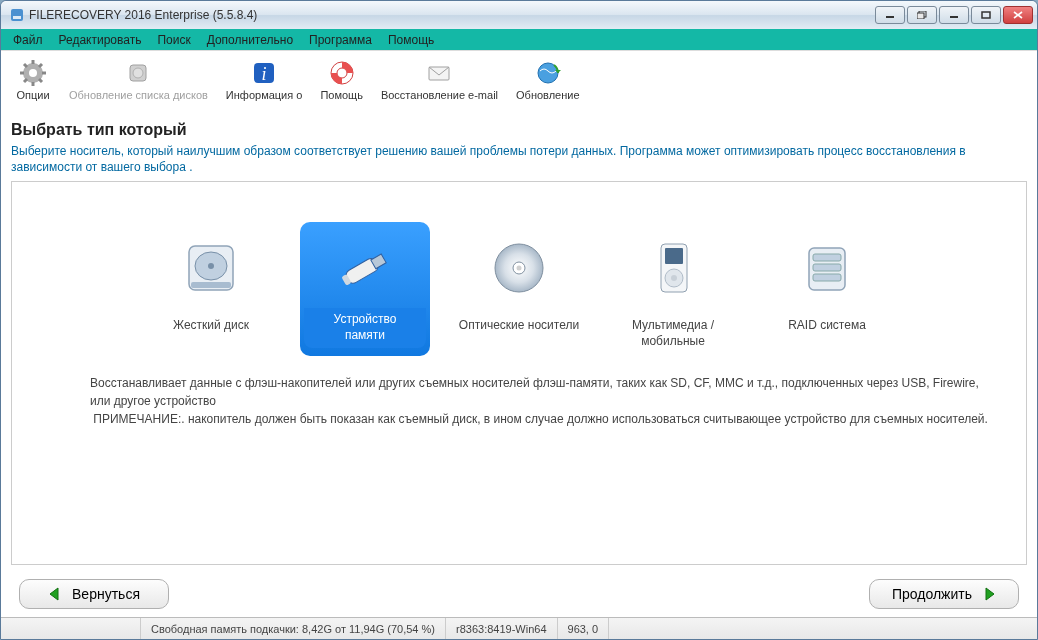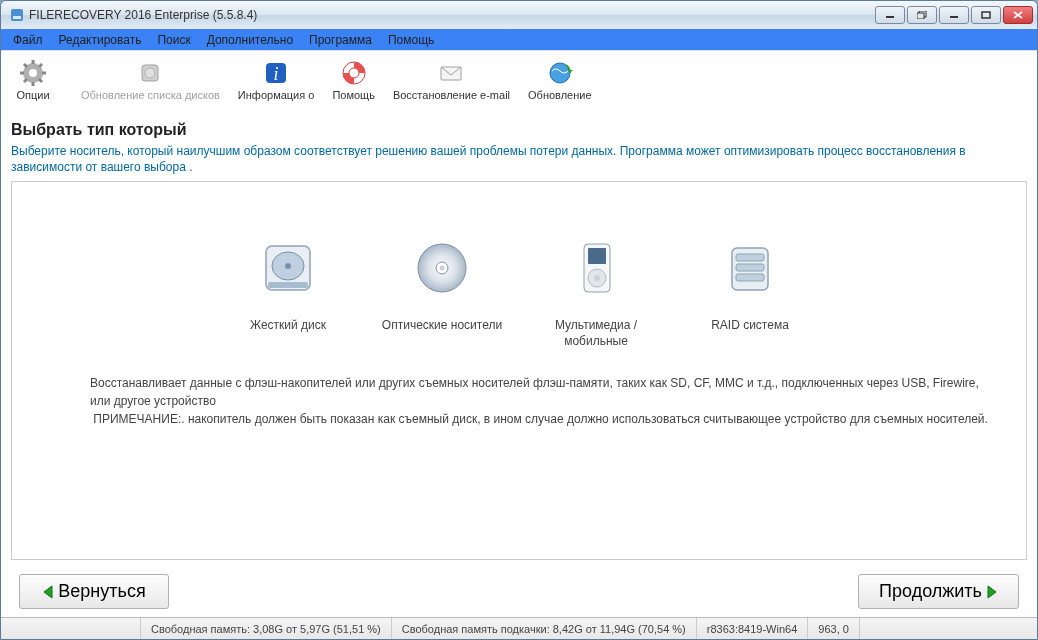--- a/index.html
+++ b/index.html
@@ -40,21 +40,21 @@
   margin-left: 2px;
   display: flex; align-items: center; justify-content: center;
   background: linear-gradient(to bottom, #f0f4f8, #d0dde8);
   cursor: pointer;
 }
 .win-btn.close { background: linear-gradient(to bottom, #f08080, #d04040); border-color: #a03030; }
 .win-btn svg { display: block; }
 
 .menubar {
   height: 22px;
-  background: #3b82f6;
+  background: #14b8a6;
   border-bottom: 1px solid #ddd;
   display: flex;
   align-items: center;
   padding: 0 4px;
 }
 .menubar .menu-item {
   padding: 2px 8px;
   font-size: 12px;
   color: #222;
   cursor: pointer;
@@ -73,21 +73,21 @@
   flex-direction: column;
   align-items: center;
   justify-content: center;
   min-width: 48px;
   padding: 2px 6px;
   cursor: pointer;
   font-size: 11px;
   color: #333;
   gap: 2px;
 }
-.toolbar .tb-btn.disabled { color: #a0a0a0; cursor: default; margin-left: 12px; }
+.toolbar .tb-btn.disabled { color: #a0a0a0; cursor: default; }
 .toolbar .tb-btn .tb-icon { width: 28px; height: 28px; display:flex; align-items:center; justify-content:center; }
 
 .step-header {
   display: flex;
   margin: 8px 10px 6px 10px;
 }
 .step-badge {
   width: 68px; height: 56px;
   background: linear-gradient(to bottom, #ffe060, #ffd020);
   border: 1px solid #e0c020;
@@ -149,25 +149,26 @@
   margin-left: 48px;
 }
 
 .nav-row {
   display: flex;
   justify-content: space-between;
   padding: 6px 18px 8px 18px;
 }
 .nav-btn {
   display: flex; align-items: center;
+  gap: 8px;
   padding: 6px 20px;
   background: linear-gradient(to bottom, #fdfdfd, #e8e8e8);
   border: 1px solid #b0b0b0;
-  border-radius: 3px;
-  font-size: 18px;
+  border-radius: 10px;
+  font-size: 14px;
   cursor: pointer;
   min-width: 150px;
   justify-content: center;
 }
 
 .statusbar {
   height: 22px;
   border-top: 1px solid #bbb;
   background: linear-gradient(to bottom, #f4f4f4, #e8e8e8);
   display: flex;
@@ -324,20 +325,32 @@
           <svg width="64" height="60" viewBox="0 0 64 60">
             <rect x="10" y="8" width="44" height="44" rx="6" fill="#e8eef4" stroke="#90a4b8" stroke-width="1.5"></rect>
             <ellipse cx="32" cy="28" rx="16" ry="14" fill="#c0d0e0" stroke="#7890a8"></ellipse>
             <circle cx="32" cy="28" r="3" fill="#7890a8"></circle>
             <rect x="12" y="44" width="40" height="6" rx="2" fill="#a8bcd0"></rect>
           </svg>
         </div>
         <div class="media-label">Жесткий диск</div>
       </div>
 
+      <div class="media-item selected">
+        <div class="media-icon">
+          <svg width="70" height="60" viewBox="0 0 70 60">
+            <g transform="rotate(-30 35 30)">
+              <rect x="14" y="24" width="34" height="14" rx="6" fill="#f0f0f0" stroke="#3060a0" stroke-width="1"></rect>
+              <rect x="44" y="26" width="12" height="10" fill="#b8c8d8" stroke="#3060a0"></rect>
+              <rect x="10" y="26" width="6" height="10" rx="2" fill="#d0d8e0"></rect>
+            </g>
+          </svg>
+        </div>
+        <div class="media-label">Устройство памяти</div>
+      </div>
 
       <div class="media-item">
         <div class="media-icon">
           <svg width="64" height="60" viewBox="0 0 64 60">
             <defs>
               <radialGradient id="cdg" cx="50%" cy="50%" r="50%">
                 <stop offset="0%" stop-color="#fff"></stop>
                 <stop offset="60%" stop-color="#d8e0e8"></stop>
                 <stop offset="100%" stop-color="#a8b8c8"></stop>
               </radialGradient>
@@ -392,19 +405,18 @@
     <button class="nav-btn">
       <span>Продолжить</span>
       <svg width="16" height="14">
         <polygon points="6,1 14,7 6,13" fill="#20a020" stroke="#107010"></polygon>
       </svg>
     </button>
   </div>
 
   <div class="statusbar">
     <div class="cell"></div>
-    <div class="cell">Свободная память: 3,08G от 5,97G (51,51 %)</div>
     <div class="cell">Свободная память подкачки: 8,42G от 11,94G (70,54 %)</div>
     <div class="cell">r8363:8419-Win64</div>
     <div class="cell">963, 0</div>
   </div>
 
 </div>
 
 </body></html>

